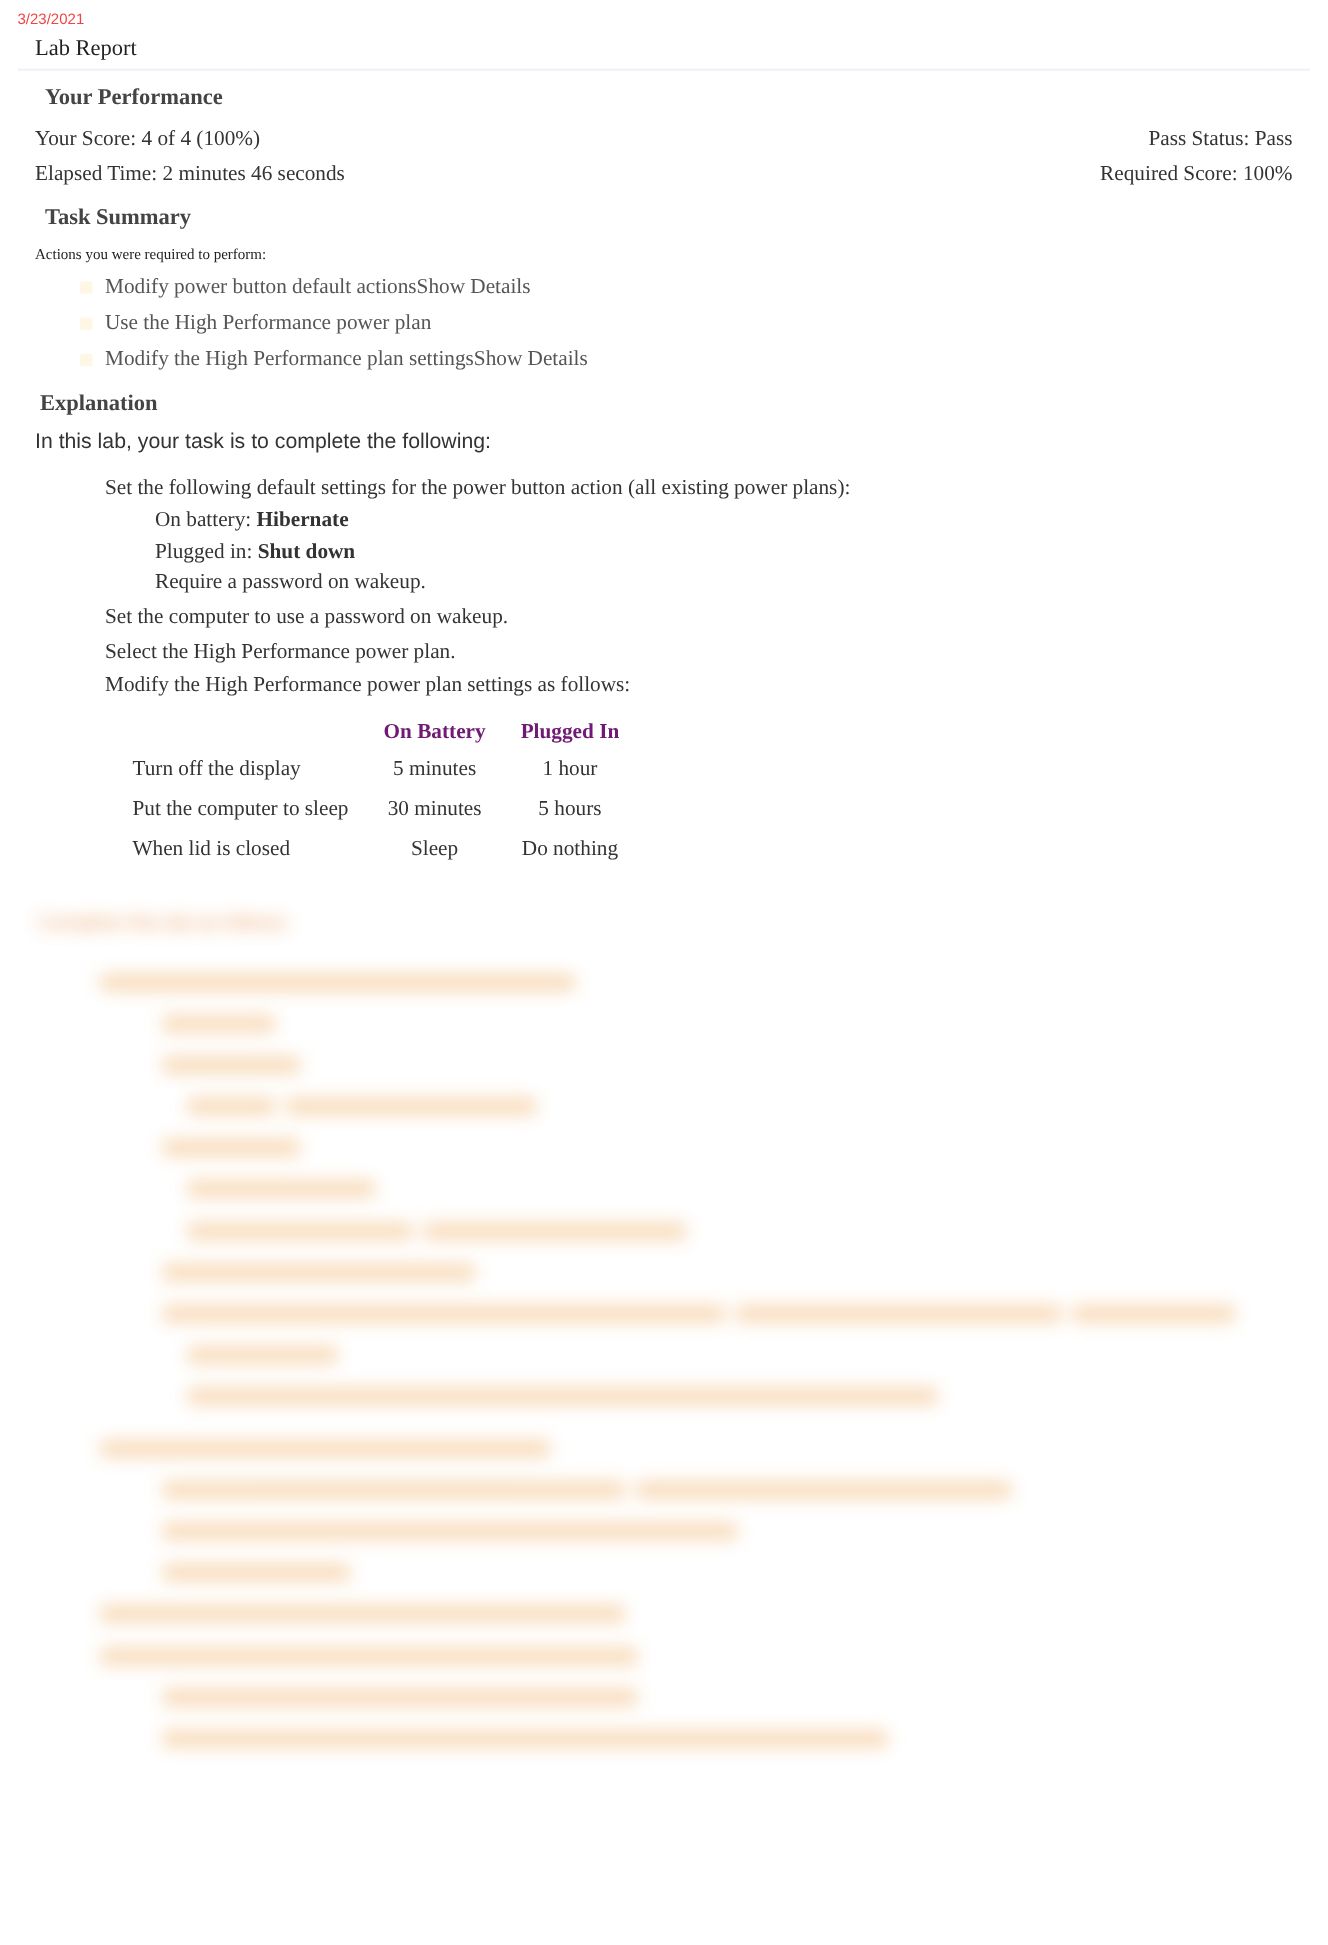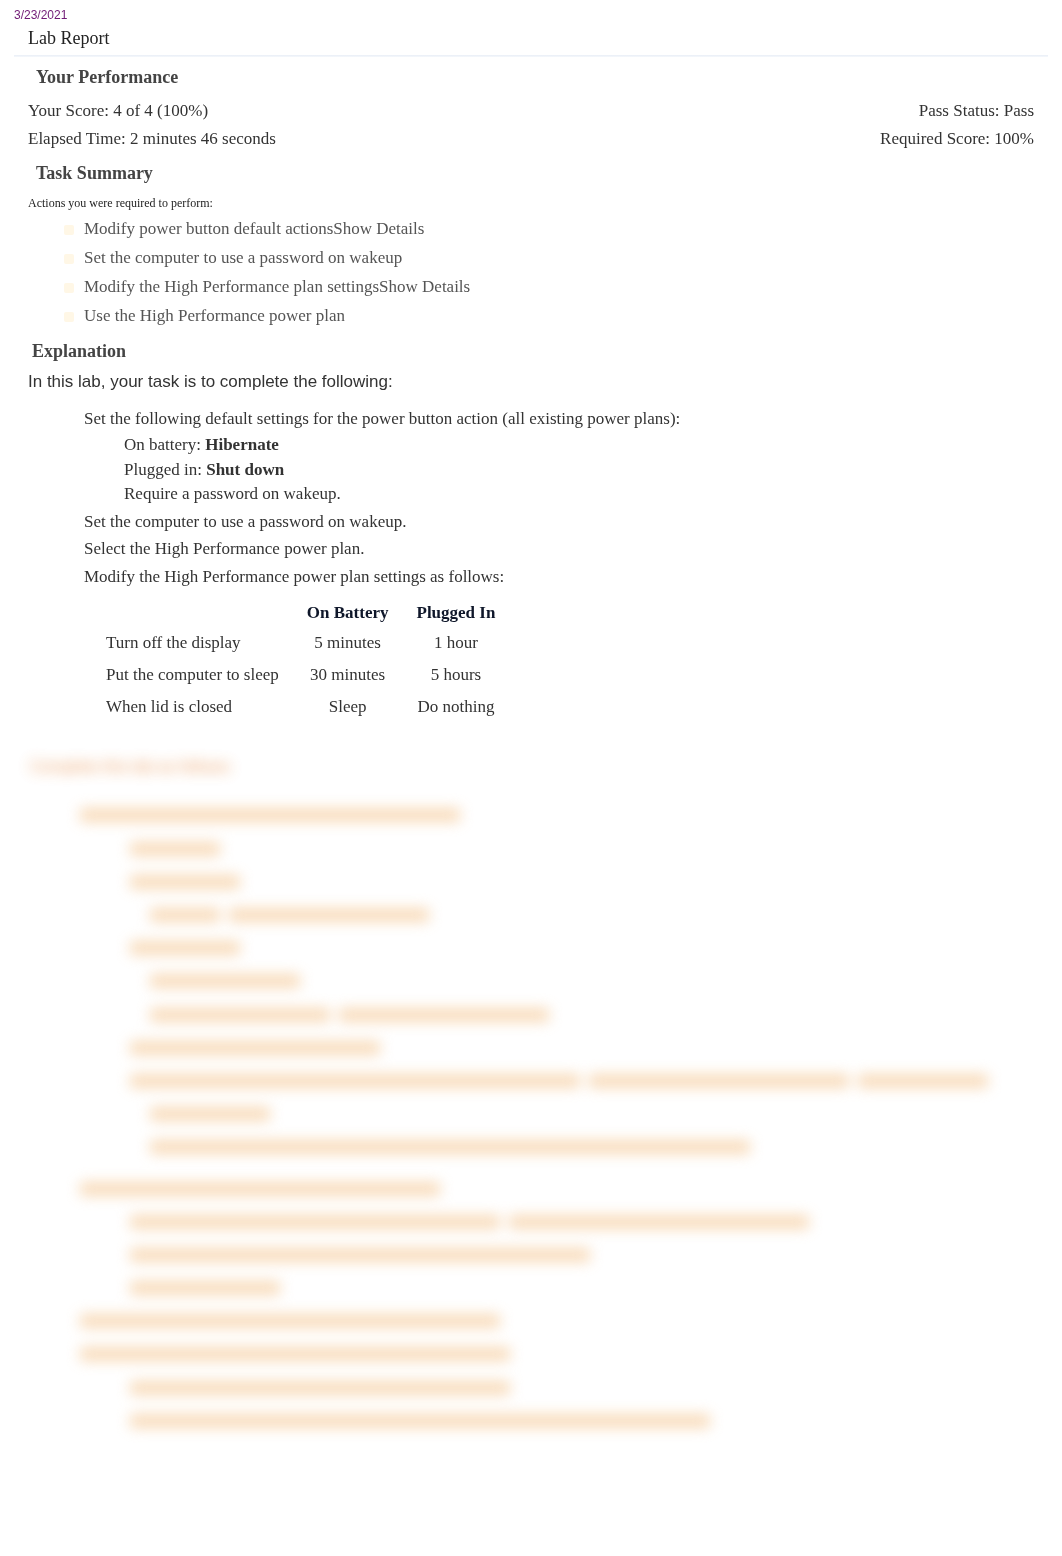--- a/index.html
+++ b/index.html
@@ -13,21 +13,21 @@
   }
   .page {
     width: 1062px;
     padding: 8px 14px 40px 14px;
   }
   .meta-top {
     display: flex;
     justify-content: flex-start;
     font-family: Arial, Helvetica, sans-serif;
     font-size: 12px;
-    color: #701a75;
+    color: #ef4444;
     margin-bottom: 6px;
   }
   .meta-center { text-align: center; flex: 1 1 auto; }
   .lab-title {
     font-family: 'Times New Roman', Times, serif;
     font-size: 18px;
     color: #222;
     margin: 2px 0 6px 14px;
   }
   .hr-light {
@@ -101,21 +101,21 @@
     line-height: 1.45;
   }
   .bold { font-weight: bold; }
   table.settings {
     border-collapse: collapse;
     margin: 10px 0 0 78px;
     font-family: 'Times New Roman', Times, serif;
     font-size: 17px;
   }
   table.settings th {
-    color: #0f172a;
+    color: #701a75;
     font-weight: bold;
     padding: 4px 14px;
     text-align: left;
   }
   table.settings td {
     padding: 6px 14px;
     color: #333;
   }
   table.settings td.row-label { text-align: left; }
   table.settings td.val { text-align: center; }
@@ -165,23 +165,22 @@
       <div>Required Score: 100%</div>
     </div>
   </div>
 
   <h3 class="section">Task Summary</h3>
 
   <div class="actions-heading">Actions you were required to perform:</div>
 
   <ul class="action-list">
     <li>Modify power button default actionsShow Details</li>
-    <li>Set the computer to use a password on wakeup</li>
+    <li>Use the High Performance power plan</li>
     <li>Modify the High Performance plan settingsShow Details</li>
-    <li>Use the High Performance power plan</li>
   </ul>
 
   <h3 class="section" style="margin-left:18px;">Explanation</h3>
 
   <div class="explain-intro">In this lab, your task is to complete the following:</div>
 
   <ul class="task-outer">
     <li>
       <span>Set the following default settings for the power button action (all existing power plans):</span>
       <ul class="task-inner">

